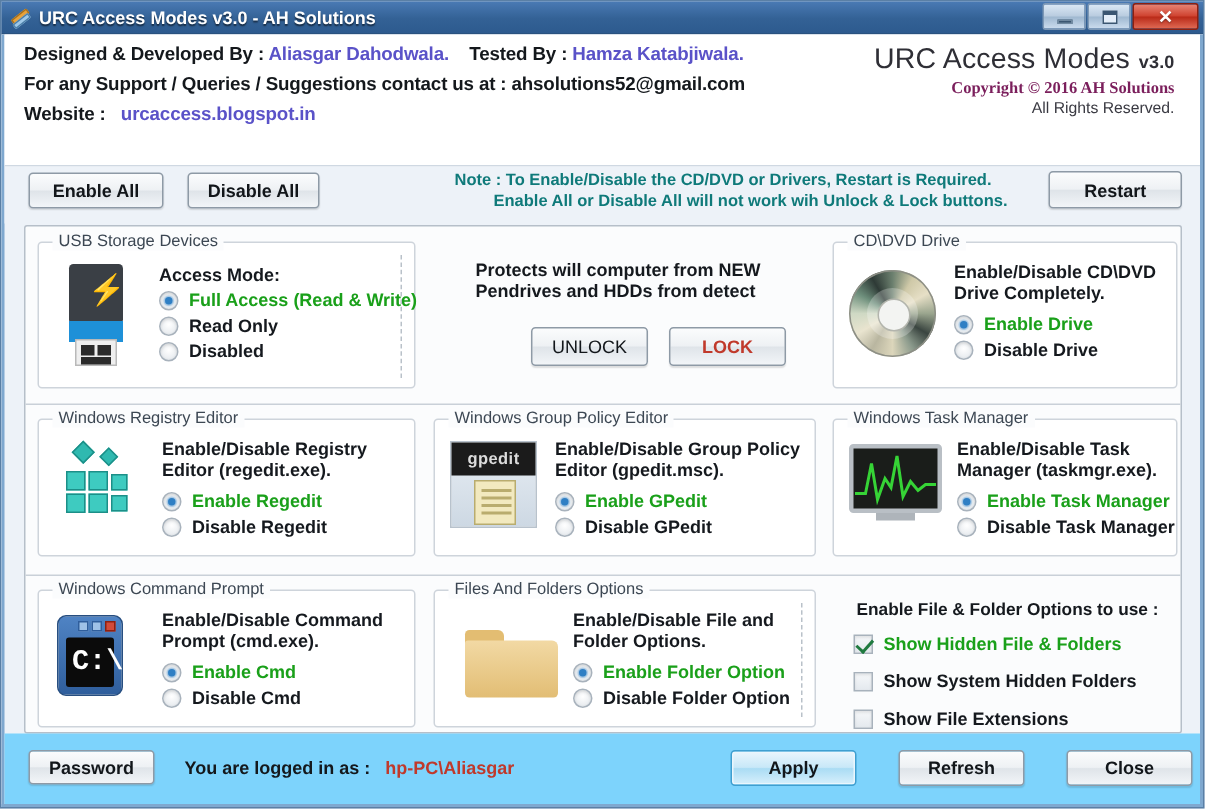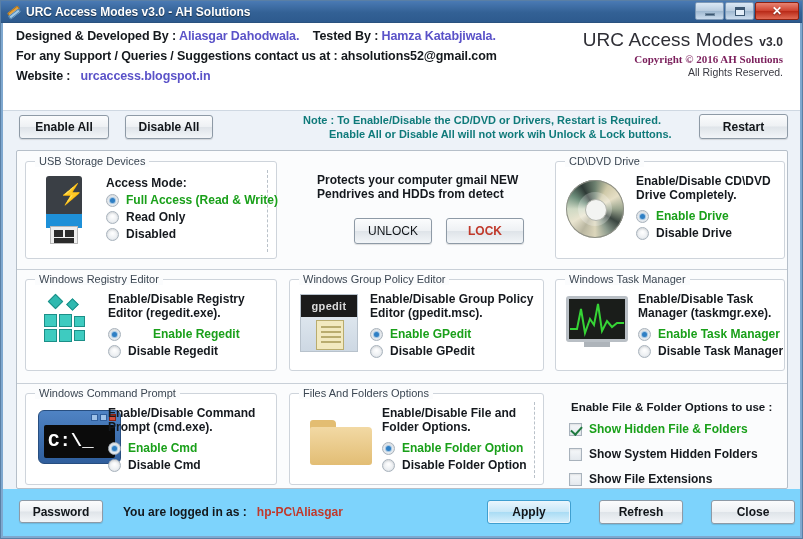--- a/index.html
+++ b/index.html
@@ -166,21 +166,21 @@
              font-size:11px; font-weight:700; display:flex; align-items:center; justify-content:center; letter-spacing:.3px;}
   .gp .doc { position:absolute; left:15px; top:25px; width:28px; height:30px; background:#f2e9bf; border:1px solid #b9ac6e;}
   .gp .doc i { position:absolute; left:4px; height:2px; width:20px; background:#b9ac6e;}
 
   
   .tm { position:absolute; width:62px; height:46px; background:#1a1d1a; border:3px solid #b9bfc5; border-radius:3px;}
   .tm svg { position:absolute; left:0; top:0; }
   .tm-stand { position:absolute; left:18px; top:46px; width:26px; height:5px; background:#aeb4ba; }
 
   
-  .cmd { position:absolute; width:83px; height:54px; background:linear-gradient(180deg,#4f83c4,#2f5e9c);
+  .cmd { position:absolute; width:44px; height:54px; background:linear-gradient(180deg,#4f83c4,#2f5e9c);
          border:1px solid #274e80; border-radius:6px; }
   .cmd .scr { position:absolute; left:5px; top:14px; right:5px; bottom:5px; background:#0b0b0b; border-radius:2px;}
   .cmd .txt { position:absolute; left:9px; top:20px; color:#fff; font-family:"Liberation Mono", monospace; font-size:19px; font-weight:700; line-height:20px;}
   .cmd .ctl { position:absolute; top:3px; right:4px; display:flex; gap:2px;}
   .cmd .ctl i{ width:7px; height:7px; background:#9fc2e8; border:1px solid #2f5e9c;}
   .cmd .ctl i.r{ background:#d24b3a; border-color:#8d2010;}
 
   
   .fold { position:absolute; width:62px; height:46px;}
   .fold .tab { position:absolute; left:0; top:0; width:26px; height:9px; background:#e3bd72; border-radius:3px 4px 0 0;}
@@ -285,21 +285,21 @@
           <div class="opt">
             <span class="radio"></span>
             <span class="opt-label">Disabled</span>
           </div>
         </div>
         <span class="vdash" style="right:8px; top:8px; height:82px;"></span>
       </div>
 
       <div class="plain" style="left:272px; top:12px; width:255px; height:94px;">
         <div class="desc big" style="position:absolute; left:28px; top:10px; text-align:left;">
-          <span>Protects your computer gmail NEW</span><br>
+          <span>Protects will computer from NEW</span><br>
           <span>Pendrives and HDDs from detect</span>
         </div>
         <button class="btn" style="position:absolute; left:65px; top:55px; width:78px; height:26px; font-weight:400; font-size:12px;">UNLOCK</button>
         <button class="btn" style="position:absolute; left:157px; top:55px; width:78px; height:26px; color:#c0392b; font-weight:700;">LOCK</button>
       </div>
 
       <div class="gb" style="left:538px; top:10px; width:230px; height:98px;">
         <span class="gb-title">CD\DVD Drive</span>
         <div class="ico" style="left:10px; top:18px; width:60px; height:60px;">
           <span class="cd"></span>
@@ -334,21 +334,21 @@
             <span class="cube" style="left:4px;  top:35px; width:13px; height:13px;"></span>
             <span class="cube" style="left:19px; top:35px; width:13px; height:13px;"></span>
             <span class="cube" style="left:34px; top:36px; width:11px; height:11px;"></span>
           </span>
         </div>
         <div class="plain" style="left:82px; top:12px;">
           <div class="desc big">
             <span>Enable/Disable Registry</span><br>
             <span>Editor (regedit.exe).</span>
           </div>
-          <div class="opt" style="margin-top:7px;gap:25px;">
+          <div class="opt" style="margin-top:7px;">
             <span class="radio on"></span>
             <span class="opt-label on">Enable Regedit</span>
           </div>
           <div class="opt">
             <span class="radio"></span>
             <span class="opt-label">Disable Regedit</span>
           </div>
         </div>
       </div>
 

